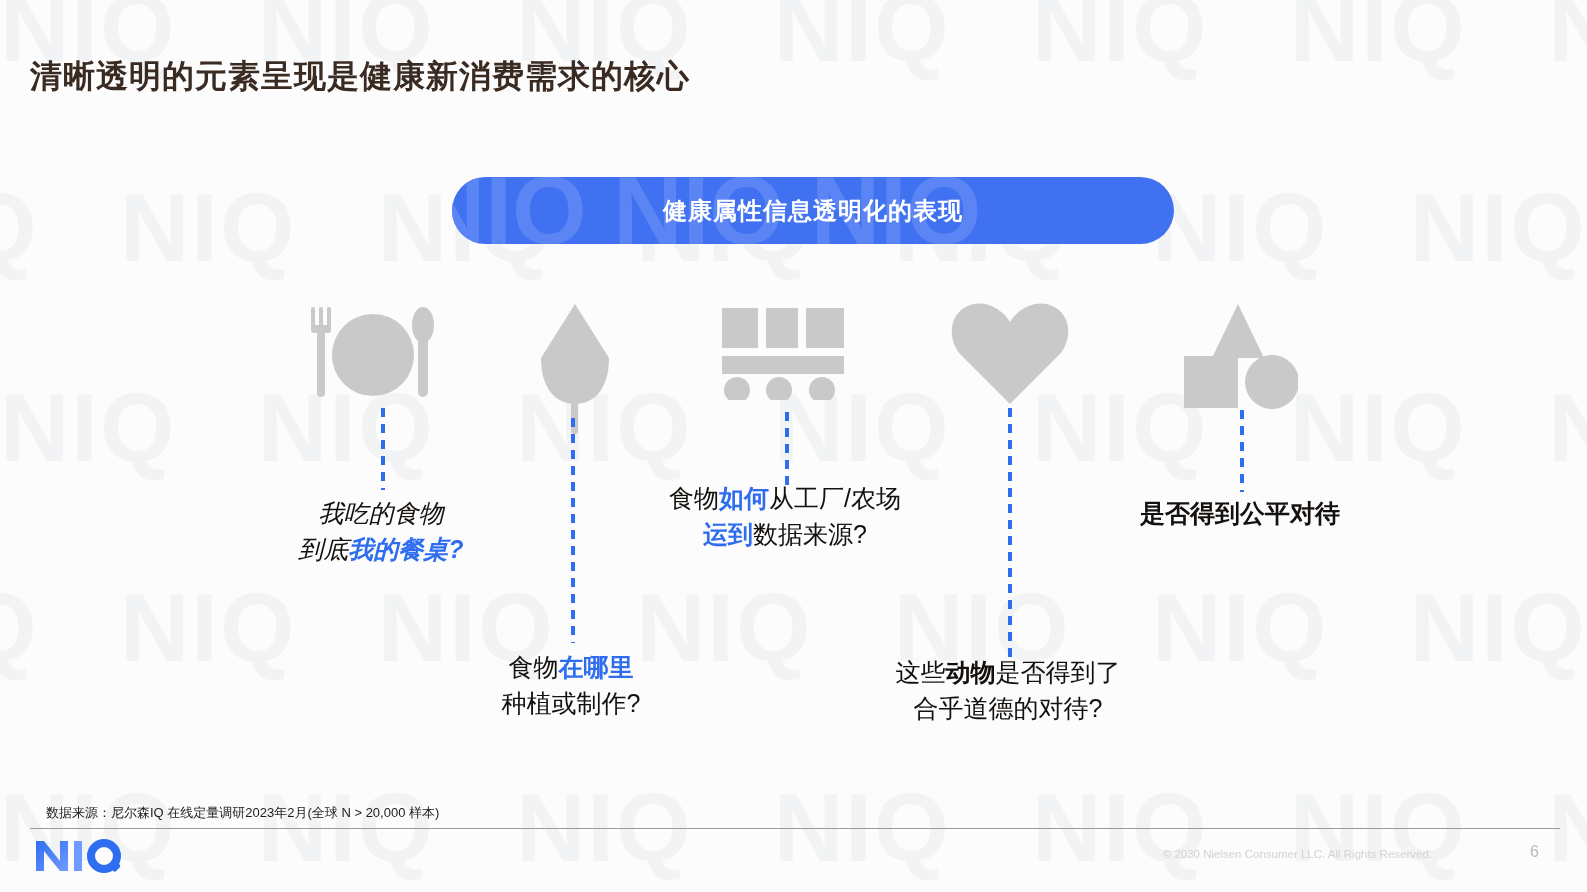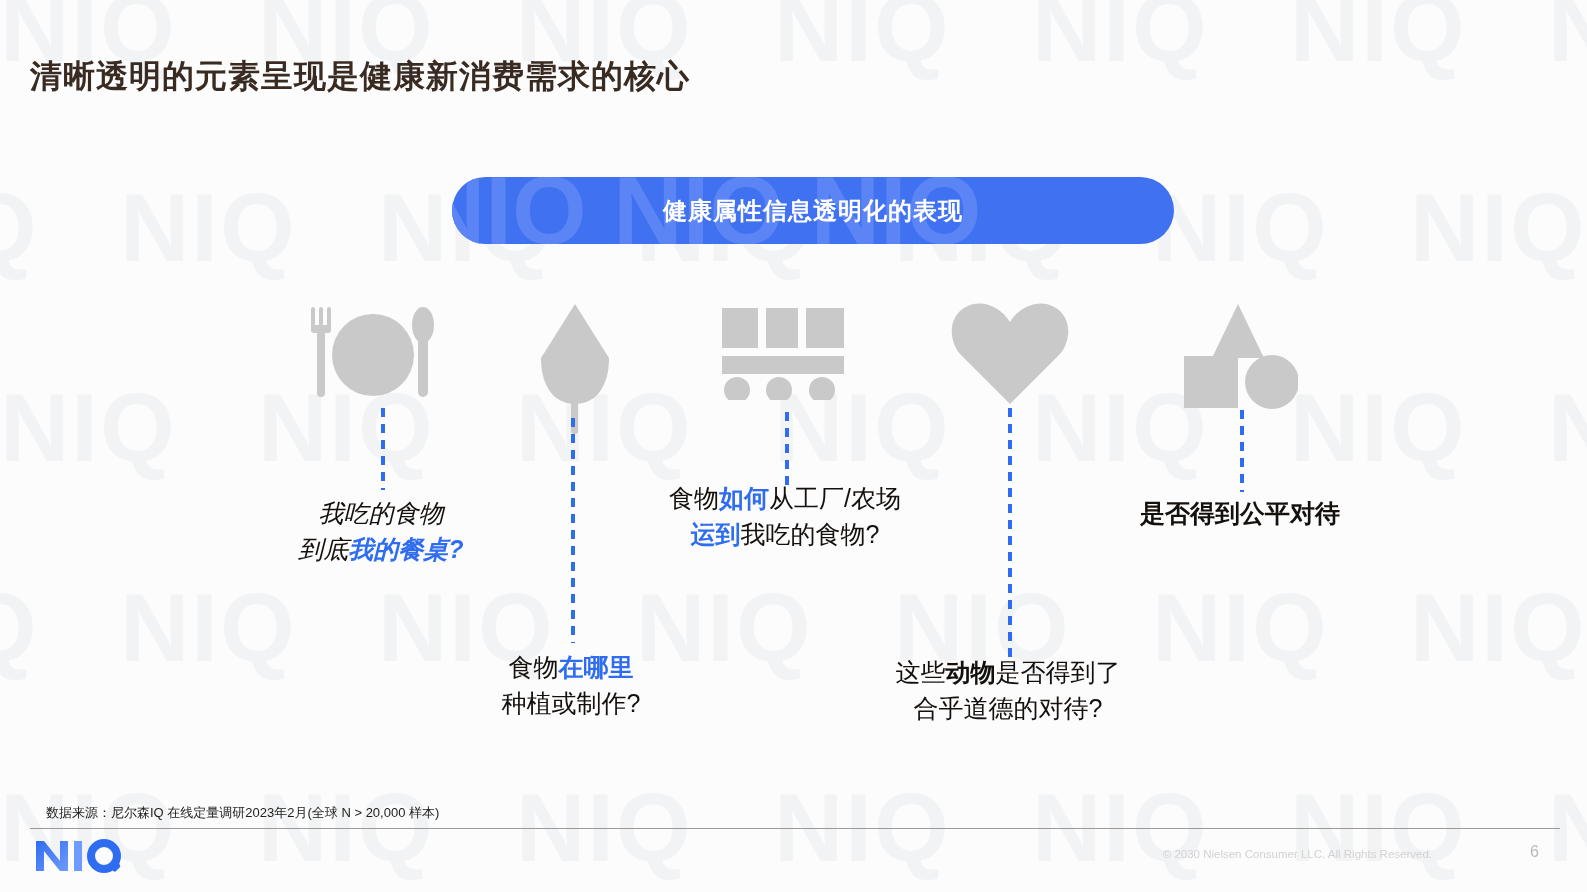--- a/index.html
+++ b/index.html
@@ -255,21 +255,21 @@
   <div class="callout" style="left:261px; top:496px; width:240px;font-style:italic;">
       <div><span>我吃的食物</span></div>
       <div><span>到底</span><span class="hl">我的餐桌</span><span class="hl">?</span></div>
     </div>
   <div class="callout" style="left:451px; top:650px; width:240px;">
       <div><span>食物</span><span class="hl">在哪里</span></div>
       <div><span>种植或制作?</span></div>
     </div>
   <div class="callout" style="left:625px; top:481px; width:320px;">
       <div><span>食物</span><span class="hl">如何</span><span>从工厂/农场</span></div>
-      <div><span class="hl">运到</span><span>我吃的食物?</span></div>
+      <div><span class="hl">运到</span><span>数据来源?</span></div>
     </div>
   <div class="callout" style="left:848px; top:655px; width:320px;">
       <div><span>这些</span><span style="font-weight: 700;">动物</span><span>是否得到了</span></div>
       <div><span>合乎道德的对待?</span></div>
     </div>
   <div class="callout" style="left:1060px; top:496px; width:360px;">
       <div><span style="font-weight: 700;">是否得到公平对待</span></div>
     </div>
 
   <div id="source">数据来源：尼尔森IQ 在线定量调研2023年2月(全球 N &gt; 20,000 样本)</div>

